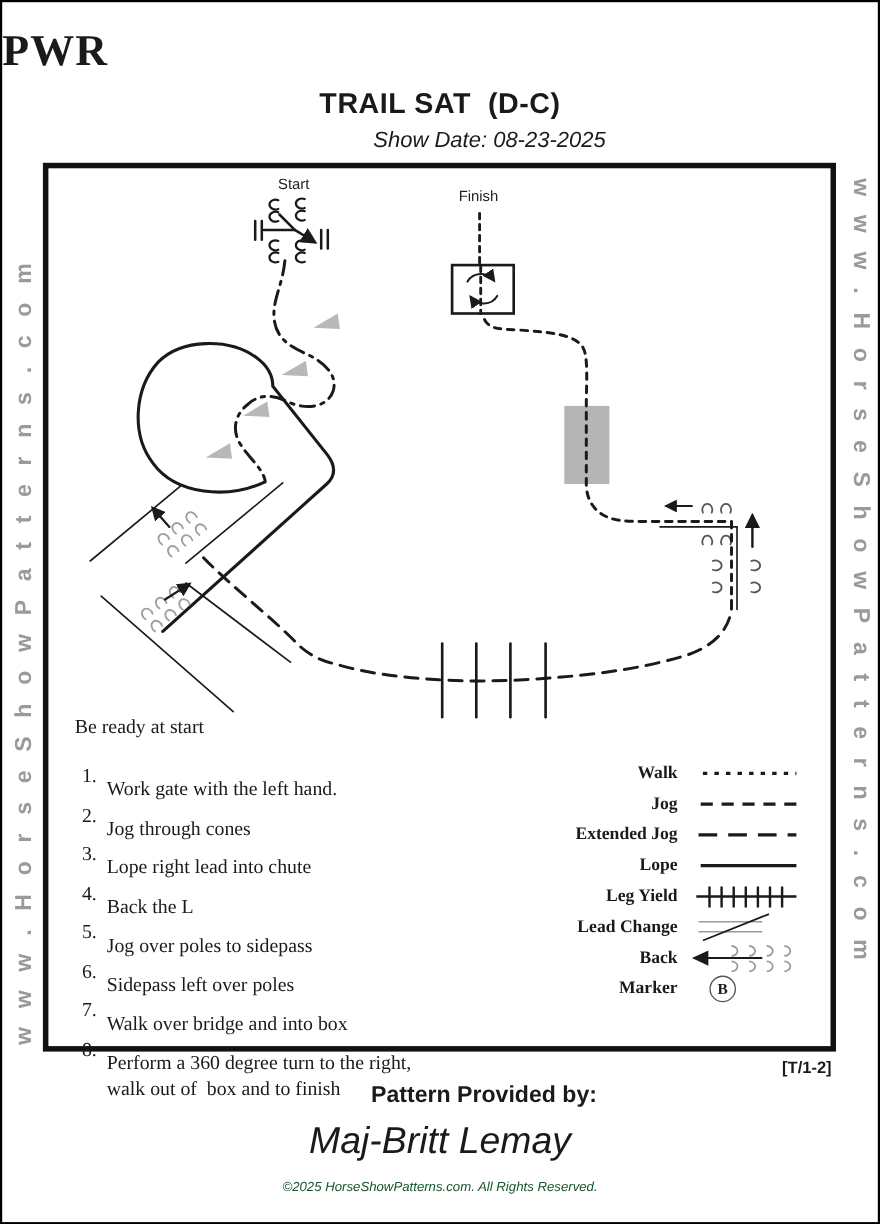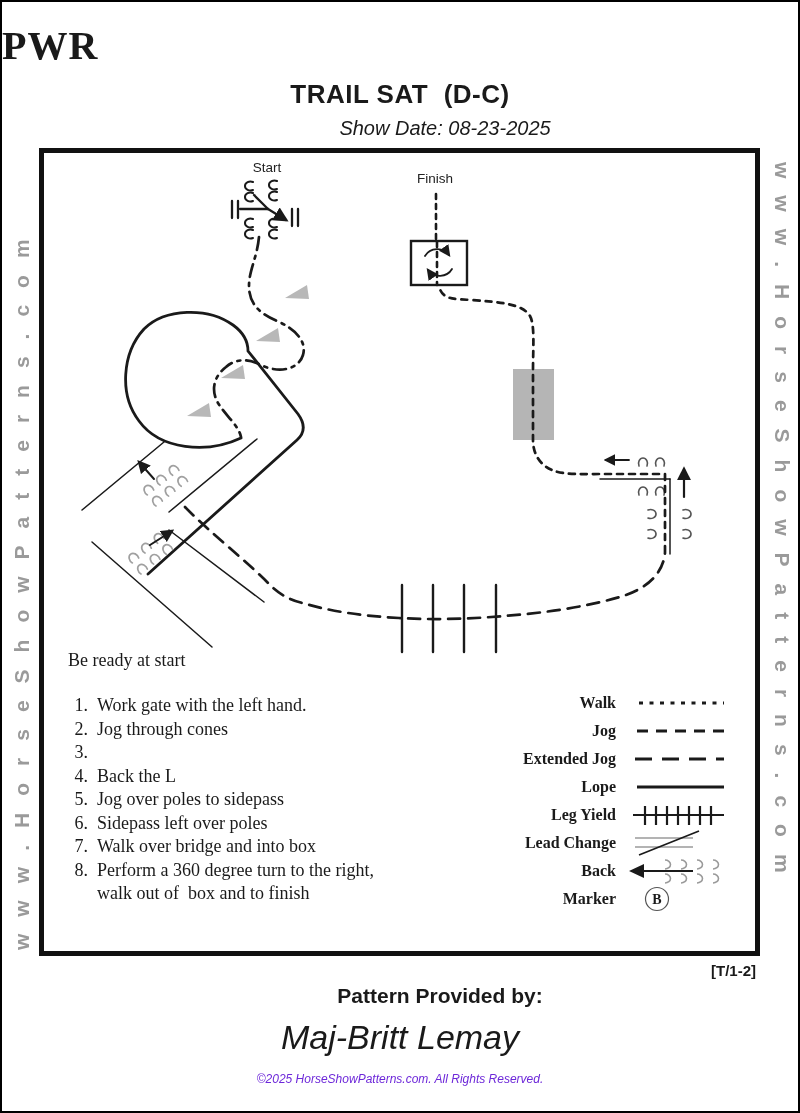--- a/index.html
+++ b/index.html
@@ -32,21 +32,21 @@
   .wm-left{left:8px;top:948px;transform:rotate(-90deg);}
   .wm-right{left:792px;top:160px;transform:rotate(90deg);}
   .ready{
     position:absolute;left:66px;top:648px;
     font-family:"Liberation Serif",serif;font-size:18px;
   }
   .instructions{position:absolute;left:62px;top:692px;width:392px;
     font-family:"Liberation Serif",serif;font-size:18px;line-height:23.5px;}
   .instr-row{display:flex;}
   .instr-num{width:24px;text-align:right;flex:none;}
-  .instr-text{margin-left:9px;white-space:pre-wrap;}
+  .instr-text{margin-left:9px;white-space:pre-wrap;margin-top:12px;}
   .legend{position:absolute;left:486px;top:687px;width:240px;}
   .legend-row{display:flex;align-items:center;height:28px;}
   .legend-label{
     width:128px;text-align:right;font-family:"Liberation Serif",serif;
     font-weight:bold;font-size:16px;flex:none;
   }
   .legend-sym{width:100px;height:26px;margin-left:11px;flex:none;}
   .legend-sym svg{display:block;width:100px;height:26px;}
   .pattern-code{
     position:absolute;right:42px;top:960px;font-weight:bold;font-size:15px;
@@ -54,21 +54,21 @@
   .provided{
     position:absolute;left:0;top:982px;width:100%;text-align:center;
     font-weight:bold;font-size:21px;padding-left:40px;
   }
   .provider{
     position:absolute;left:0;top:1016px;width:100%;text-align:center;
     font-style:italic;font-size:34px;
   }
   .copyright{
     position:absolute;left:0;top:1070px;width:100%;text-align:center;
-    font-style:italic;font-size:12px;color:#6d28d9;
+    font-style:italic;font-size:12px;color:#14532d;
   }
 </style>
 </head>
 <body>
 
 <div class="page">
 
   <div class="title">PWR</div>
   <div class="subtitle">TRAIL SAT  (D-C)</div>
   <div class="showdate">Show Date: 08-23-2025</div>
@@ -203,20 +203,21 @@
       <div class="instr-row">
         <span class="instr-num">1.</span>
         <span class="instr-text">Work gate with the left hand.</span>
       </div>
       <div class="instr-row">
         <span class="instr-num">2.</span>
         <span class="instr-text">Jog through cones</span>
       </div>
       <div class="instr-row">
         <span class="instr-num">3.</span>
+        <span class="instr-text">Lope right lead into chute</span>
       </div>
       <div class="instr-row">
         <span class="instr-num">4.</span>
         <span class="instr-text">Back the L</span>
       </div>
       <div class="instr-row">
         <span class="instr-num">5.</span>
         <span class="instr-text">Jog over poles to sidepass</span>
       </div>
       <div class="instr-row">

